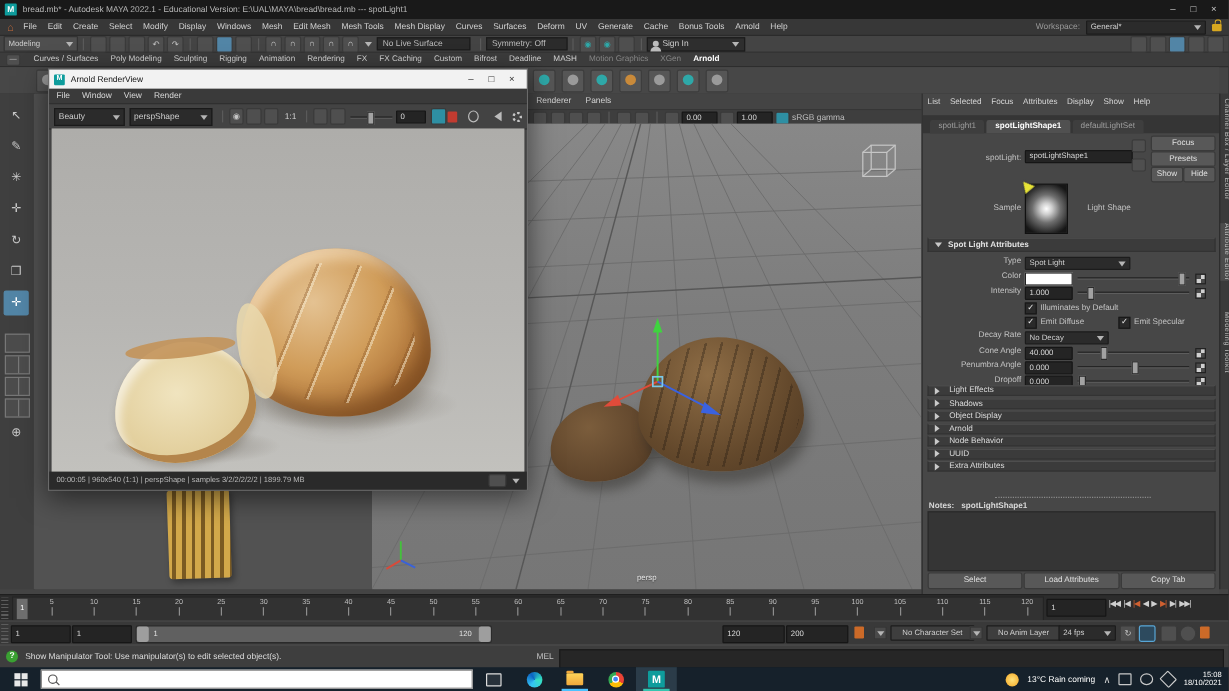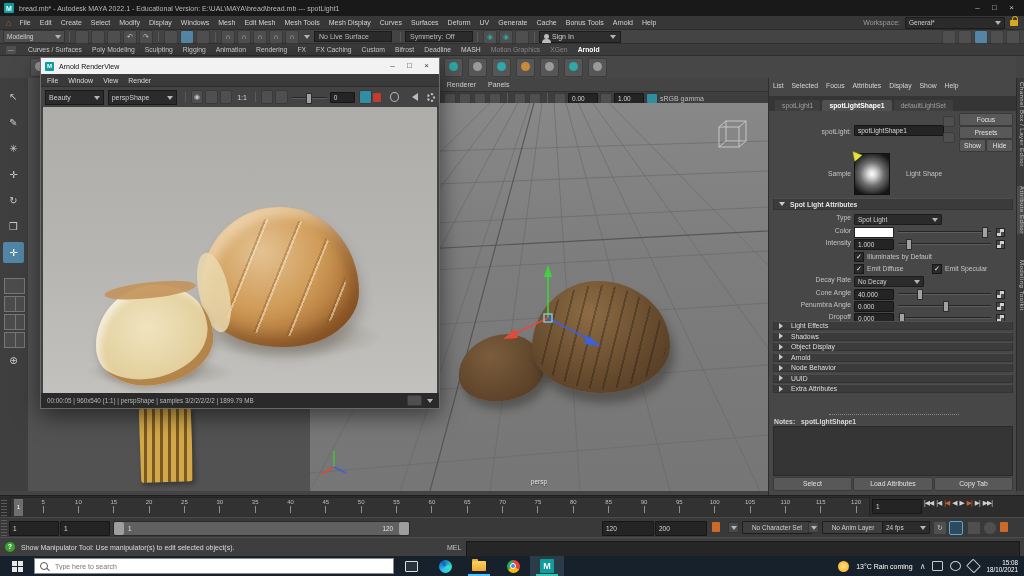--- a/index.html
+++ b/index.html
@@ -739,21 +739,20 @@
     <span class="startbtn">
         <span class="winlogo">
           <i></i>
           <i></i>
           <i></i>
           <i></i>
         </span>
       </span>
     <div class="searchbox">
       <span class="mag"></span>
-      <input placeholder="Type here to search" style="">
     </div>
     <span class="tb-slot">
         <span class="taskview-ico"></span>
       </span>
     <span class="tb-slot">
         <span class="edge-ico"></span>
       </span>
     <span class="tb-slot open">
         <span class="folder-ico"></span>
       </span>

